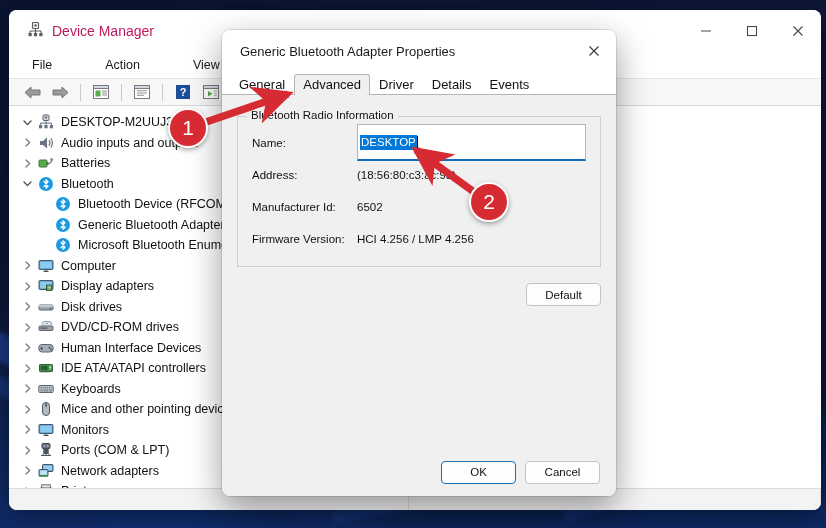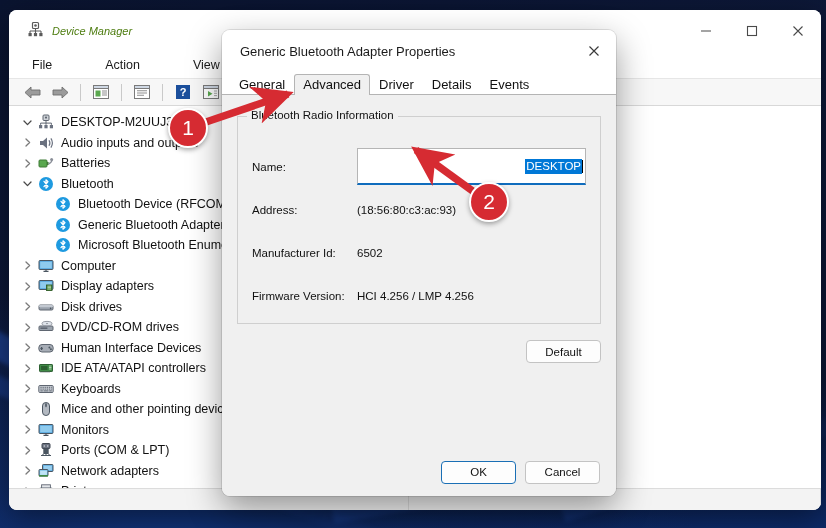--- a/index.html
+++ b/index.html
@@ -42,23 +42,22 @@
     background: #ffffff;
     display: flex; align-items: center;
     position: relative;
     flex: 0 0 auto;
   }
   #dm-title-group {
     display: flex; align-items: center; gap: 8px;
     margin-left: 18px;
   }
   #dm-title-text {
-    font-size: 11px;
-    color: #4d7c0f;
-    font-style: italic;
+    font-size: 14px;
+    color: #be185d;
   }
   .winbtns { position: absolute; right: 0; top: 0; height: 42px; display: flex; }
   .winbtn {
     width: 46px; height: 42px;
     display: flex; align-items: center; justify-content: center;
     color: #4a4a4a;
   }
 
   
   #dm-menubar {
@@ -207,38 +206,36 @@
     position: absolute;
     top: -8px; left: 9px;
     background: #f0f0f0;
     padding: 0 4px;
     font-size: 11.5px; color: #111;
   }
   .field-row {
     display: flex; align-items: center;
     margin-bottom: 13px;
     height: 19px;
-    margin-top: 24px;
   }
   .field-row:last-child { margin-bottom: 0; }
   .field-label {
     width: 105px; flex: 0 0 105px;
     font-size: 11.5px; color: #111;
   }
   .field-value { font-size: 11.5px; color: #111; }
   .name-input {
     flex: 1 1 auto;
     height: 37px;
     background: #ffffff;
     border: 1px solid #b5b5b5;
     border-bottom: 2px solid #0f6cbd;
     display: flex; align-items: center;
     padding: 0 2px;
     font-size: 11.5px;
-    justify-content: flex-end;
   }
   .sel-text {
     background: #0078d7;
     color: #ffffff;
     padding: 1px 1px;
     line-height: 13px;
   }
   .caret {
     width: 1px; height: 13px; background: #000; margin-left: 0px;
   }

